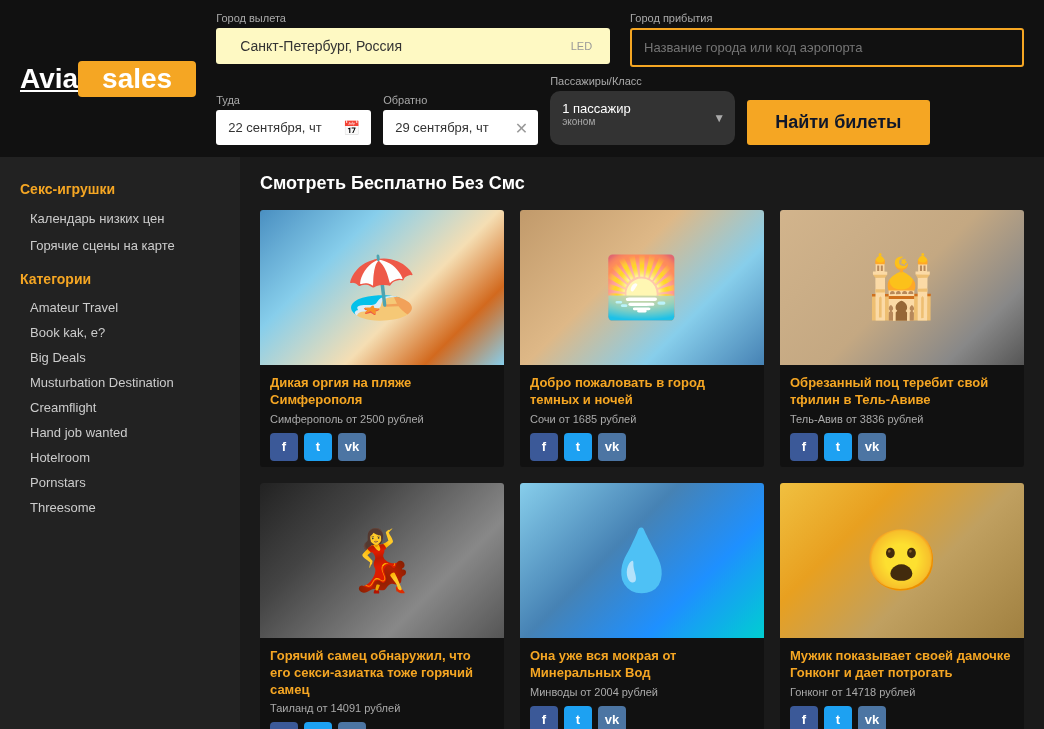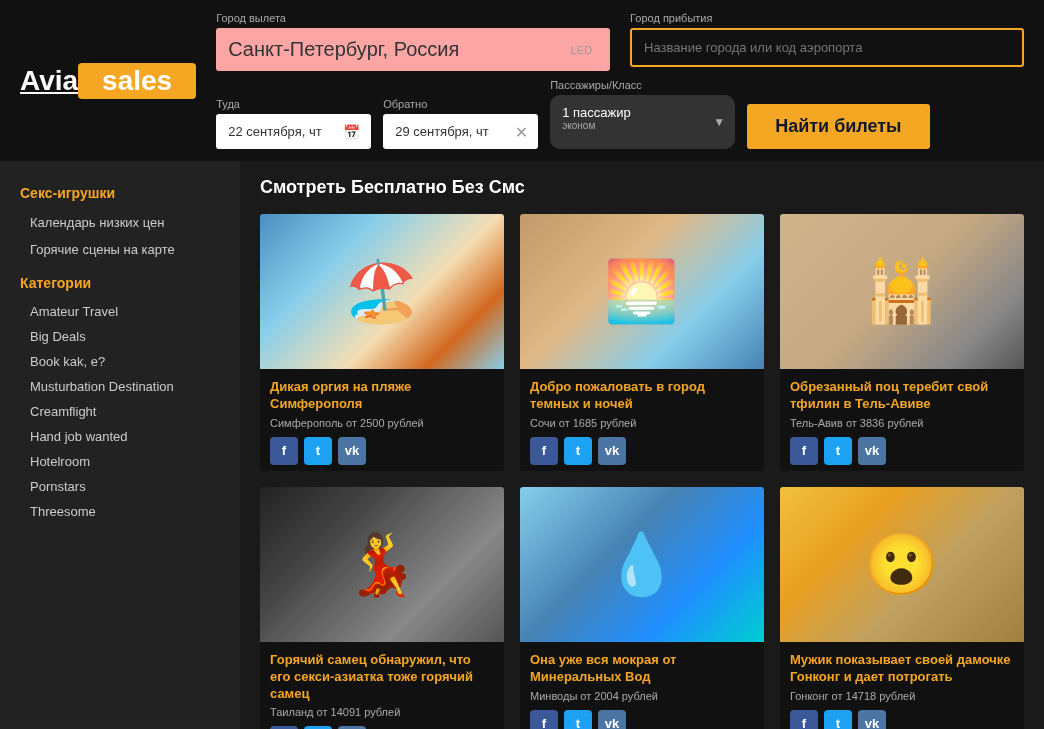--- a/index.html
+++ b/index.html
@@ -12,21 +12,21 @@
     .logo-sales { background: #f5a623; color: #fff; padding: 2px 24px; border-radius: 4px; }
 
     .search-area { display: flex; flex-direction: column; gap: 8px; flex: 1; }
     .search-row1 { display: flex; gap: 20px; }
     .search-row2 { display: flex; gap: 12px; align-items: flex-end; }
 
     .field-group { display: flex; flex-direction: column; }
     .field-label { font-size: 11px; color: #aaa; margin-bottom: 4px; }
 
     .origin-field { flex: 1; position: relative; }
-    .origin-input { width: 100%; background: #fca5a5; color: #333; border: none; padding: 10px 12px; font-size: 20px; border-radius: 3px; outline: none; }
+    .origin-input { width: 100%; background: #fef9c3; color: #333; border: none; padding: 10px 24px; font-size: 14px; border-radius: 3px; outline: none; }
     .origin-led { position: absolute; right: 18px; top: 50%; transform: translateY(-50%); font-size: 11px; color: #999; }
 
     .dest-field { flex: 1; }
     .dest-input { width: 100%; background: #111; color: #aaa; border: 2px solid #f5a623; padding: 10px 12px; font-size: 13px; border-radius: 3px; outline: none; }
     .date-input { background: #fff; color: #333; border: none; padding: 10px 36px 10px 12px; font-size: 13px; border-radius: 3px; width: 155px; position: relative; }
     .date-wrapper { position: relative; display: inline-block; }
     .date-icon { position: absolute; right: 10px; top: 50%; transform: translateY(-50%); color: #999; font-size: 14px; }
     .date-close { position: absolute; right: 10px; top: 50%; transform: translateY(-50%); color: #999; font-size: 16px; cursor: pointer; }
     .pax-wrapper { position: relative; }
     .pax-inner { background: #333; border-radius: 10px; padding: 10px 36px 18px 12px; width: 185px; cursor: pointer; }
@@ -134,22 +134,22 @@
 
 <div class="main">
 
   <div class="sidebar">
     <div class="sidebar-section-title">Секс-игрушки</div>
     <a class="sidebar-link">Календарь низких цен</a>
     <a class="sidebar-link">Горячие сцены на карте</a>
 
     <div class="sidebar-category-title">Категории</div>
     <a class="sidebar-cat-link">Amateur Travel</a>
+    <a class="sidebar-cat-link">Book kak, e?</a>
     <a class="sidebar-cat-link">Big Deals</a>
-    <a class="sidebar-cat-link">Book kak, e?</a>
     <a class="sidebar-cat-link">Musturbation Destination</a>
     <a class="sidebar-cat-link">Creamflight</a>
     <a class="sidebar-cat-link">Hand job wanted</a>
     <a class="sidebar-cat-link">Hotelroom</a>
     <a class="sidebar-cat-link">Pornstars</a>
     <a class="sidebar-cat-link">Threesome</a>
   </div>
 
   <div class="content">
     <div class="content-title">Смотреть Бесплатно Без Смс</div>

